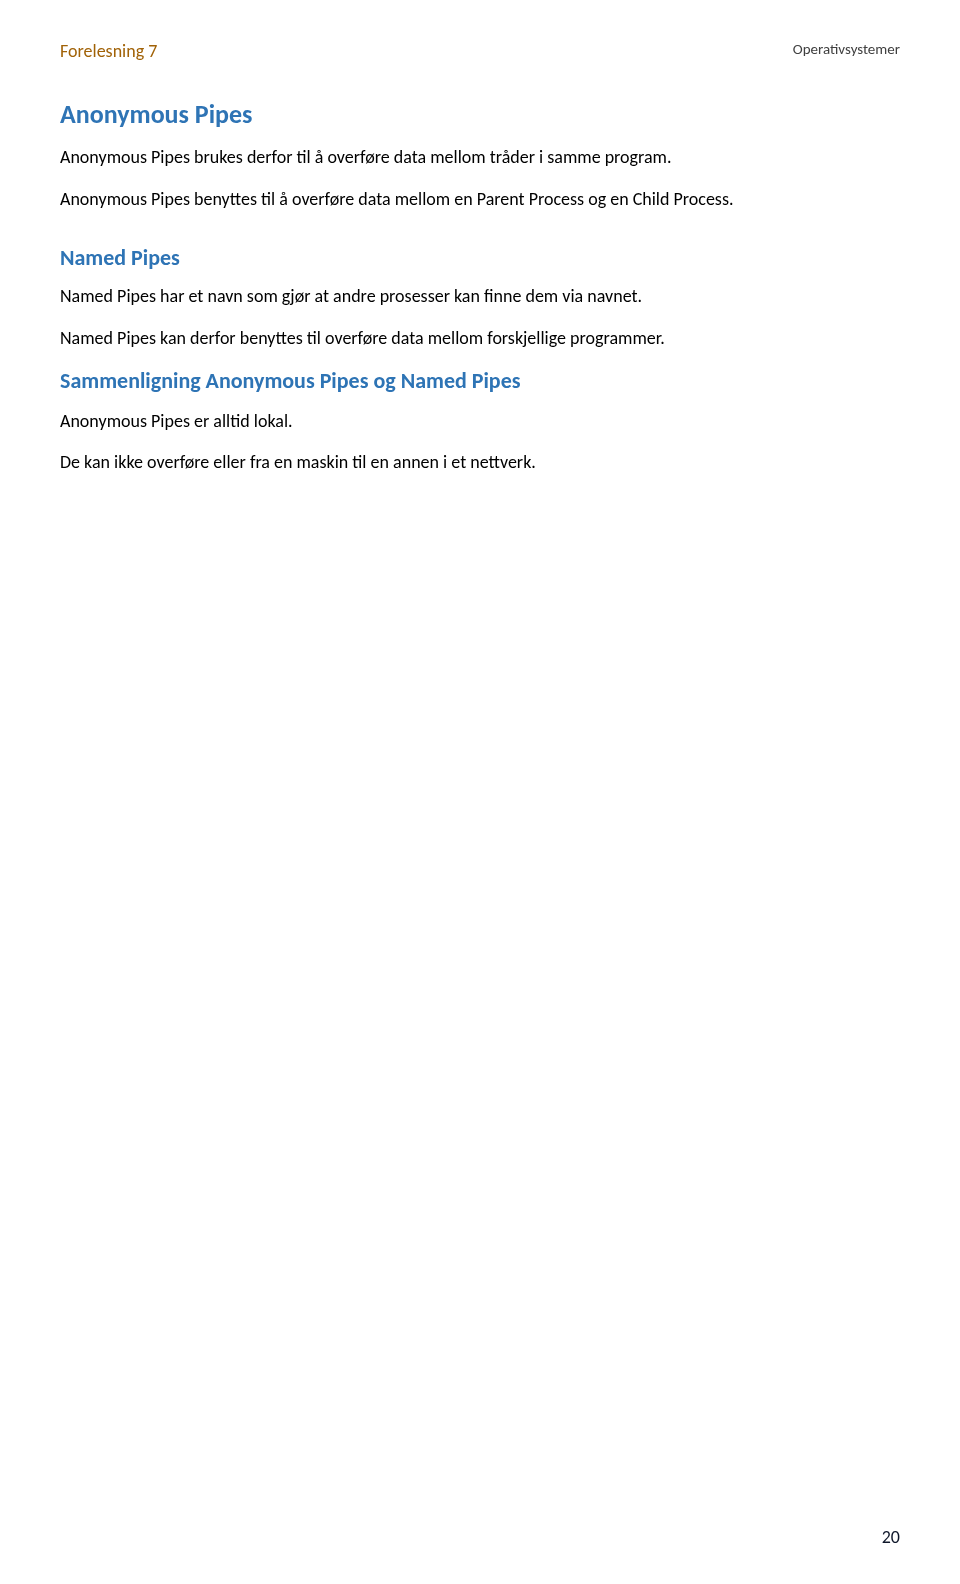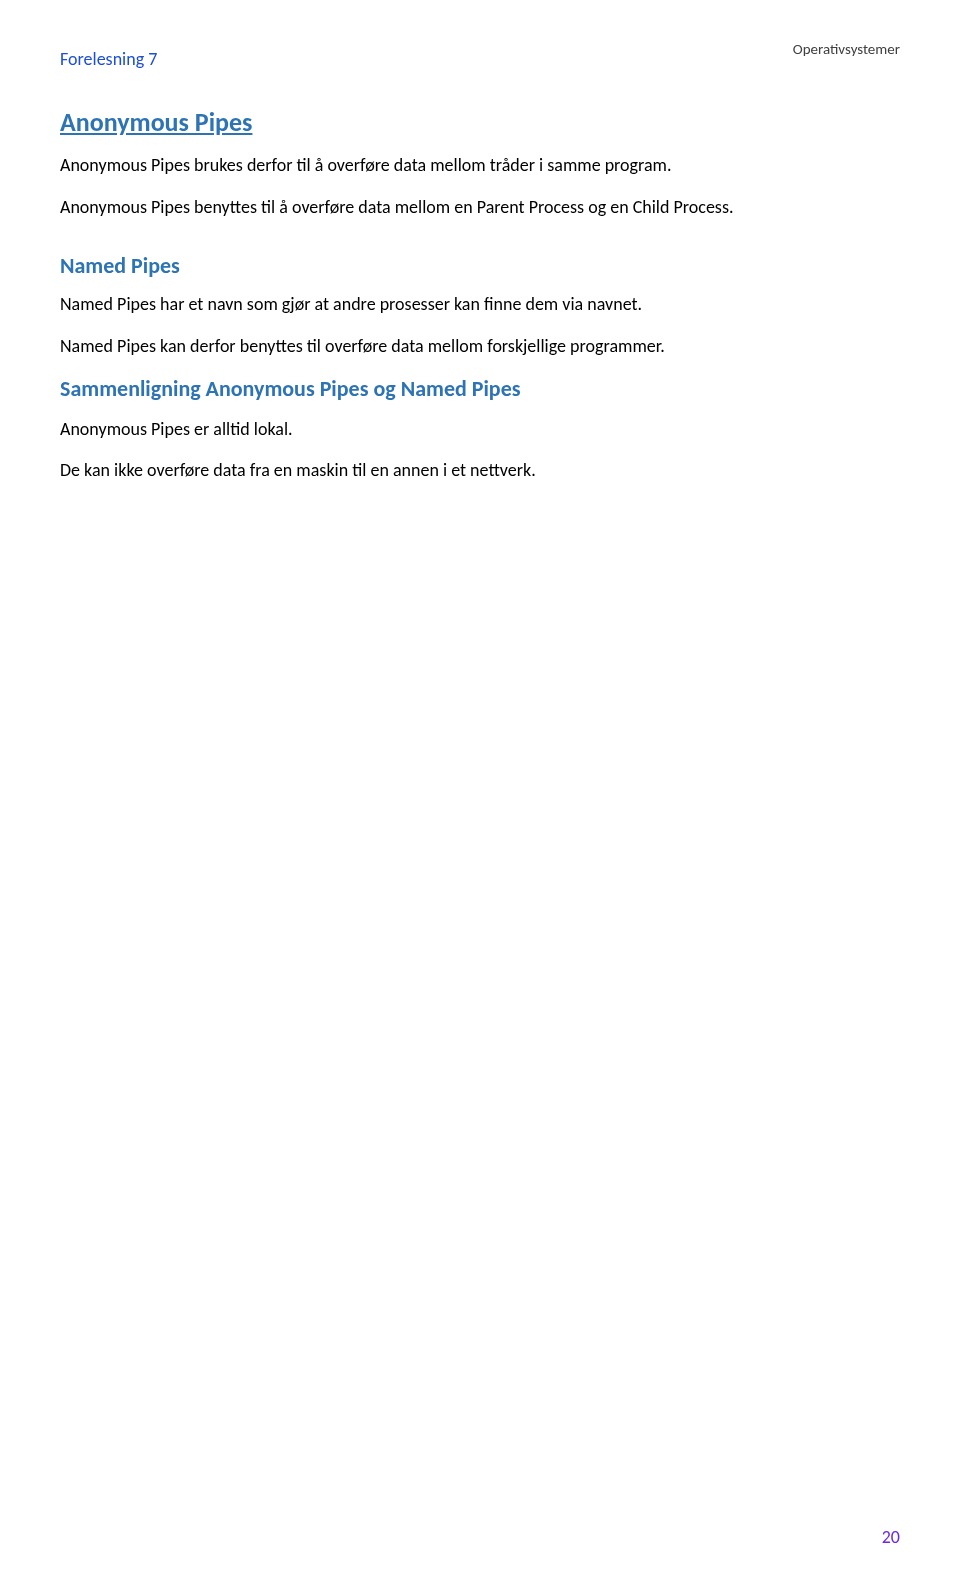--- a/index.html
+++ b/index.html
@@ -28,36 +28,34 @@
     .header {
       display: flex;
       justify-content: space-between;
       align-items: flex-start;
       margin-bottom: 36px;
       border-bottom: none;
     }
 
     .header-left {
       font-size: 18px;
-      color: #1d4ed8;
-      margin-top: 8px;
+      color: #a16207;
     }
 
     .header-right {
       font-size: 15px;
       color: #404040;
     }
 
     .section-title-main {
       font-size: 26px;
       font-weight: bold;
       color: #2e74b5;
       margin-bottom: 14px;
       margin-top: 10px;
-      text-decoration: underline;
     }
 
     .section-title-sub {
       font-size: 22px;
       font-weight: bold;
       color: #2e74b5;
       margin-top: 30px;
       margin-bottom: 12px;
     }
 
@@ -73,21 +71,21 @@
       color: #000;
       line-height: 1.55;
       margin-bottom: 14px;
     }
 
     .page-number {
       position: absolute;
       bottom: 36px;
       right: 60px;
       font-size: 18px;
-      color: #6d28d9;
+      color: #0f172a;
     }
   </style>
 </head>
 <body>
 
 <div class="page">
 
   <div class="header">
     <span class="header-left">Forelesning 7</span>
     <span class="header-right">Operativsystemer</span>
@@ -101,18 +99,18 @@
 
   <div>
     <div class="section-title-sub">Named Pipes</div>
     <p class="body-text">Named Pipes har et navn som gjør at andre prosesser kan finne dem via navnet.</p>
     <p class="body-text">Named Pipes kan derfor benyttes til overføre data mellom forskjellige programmer.</p>
   </div>
 
   <div>
     <div class="section-title-comparison">Sammenligning Anonymous Pipes og Named Pipes</div>
     <p class="body-text">Anonymous Pipes er alltid lokal.</p>
-    <p class="body-text">De kan ikke overføre data fra en maskin til en annen i et nettverk.</p>
+    <p class="body-text">De kan ikke overføre eller fra en maskin til en annen i et nettverk.</p>
   </div>
 
   <div class="page-number">20</div>
 
 </div>
 
 </body></html>

